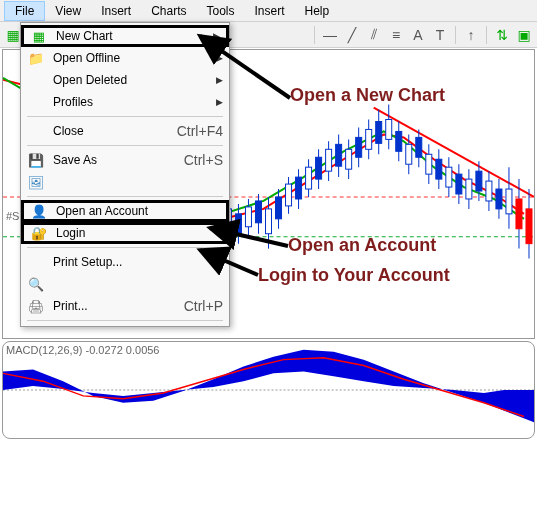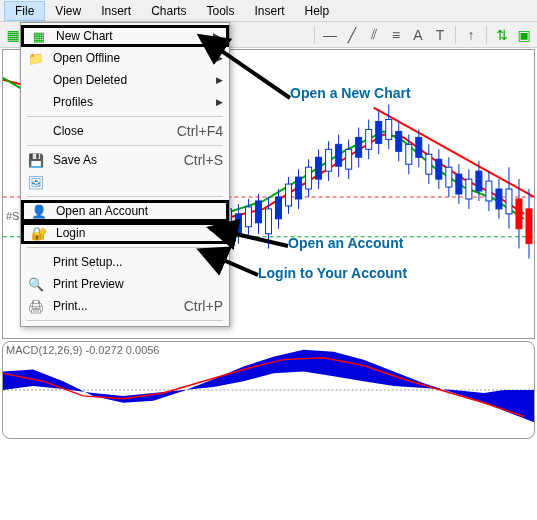--- a/index.html
+++ b/index.html
@@ -116,22 +116,22 @@
     position: absolute;
     left: 3px;
     top: 2px;
     font-size: 11px;
     color: #666;
     z-index: 5;
   }
   .annotation {
     position: absolute;
     font-weight: bold;
-    font-size: 14px;
-    color: #0369a1;
+    font-size: 18px;
+    color: #7f1d1d;
     z-index: 200;
     white-space: nowrap;
   }
   .arrow-svg {
     position: absolute;
     z-index: 190;
     pointer-events: none;
   }
   svg.chart-svg {
     position: absolute;
@@ -311,21 +311,20 @@
     <span class="dd-icon" style="color:#0a8">🔐</span>
     <span class="dd-label">Login</span>
   </div>
   <div class="dd-sep"></div>
   <div class="dd-item">
     <span class="dd-icon"></span>
     <span class="dd-label">Print Setup...</span>
   </div>
   <div class="dd-item">
     <span class="dd-icon" style="color:#3080c0">🔍</span>
-    <span class="dd-label">Print Preview</span>
   </div>
   <div class="dd-item">
     <span class="dd-icon" style="color:#666">🖨</span>
     <span class="dd-label">Print...</span>
     <span class="dd-shortcut">Ctrl+P</span>
   </div>
   <div class="dd-sep"></div>
 </div>
 
 <div class="annotation" style="top:85px; left:290px;">Open a New Chart</div>

